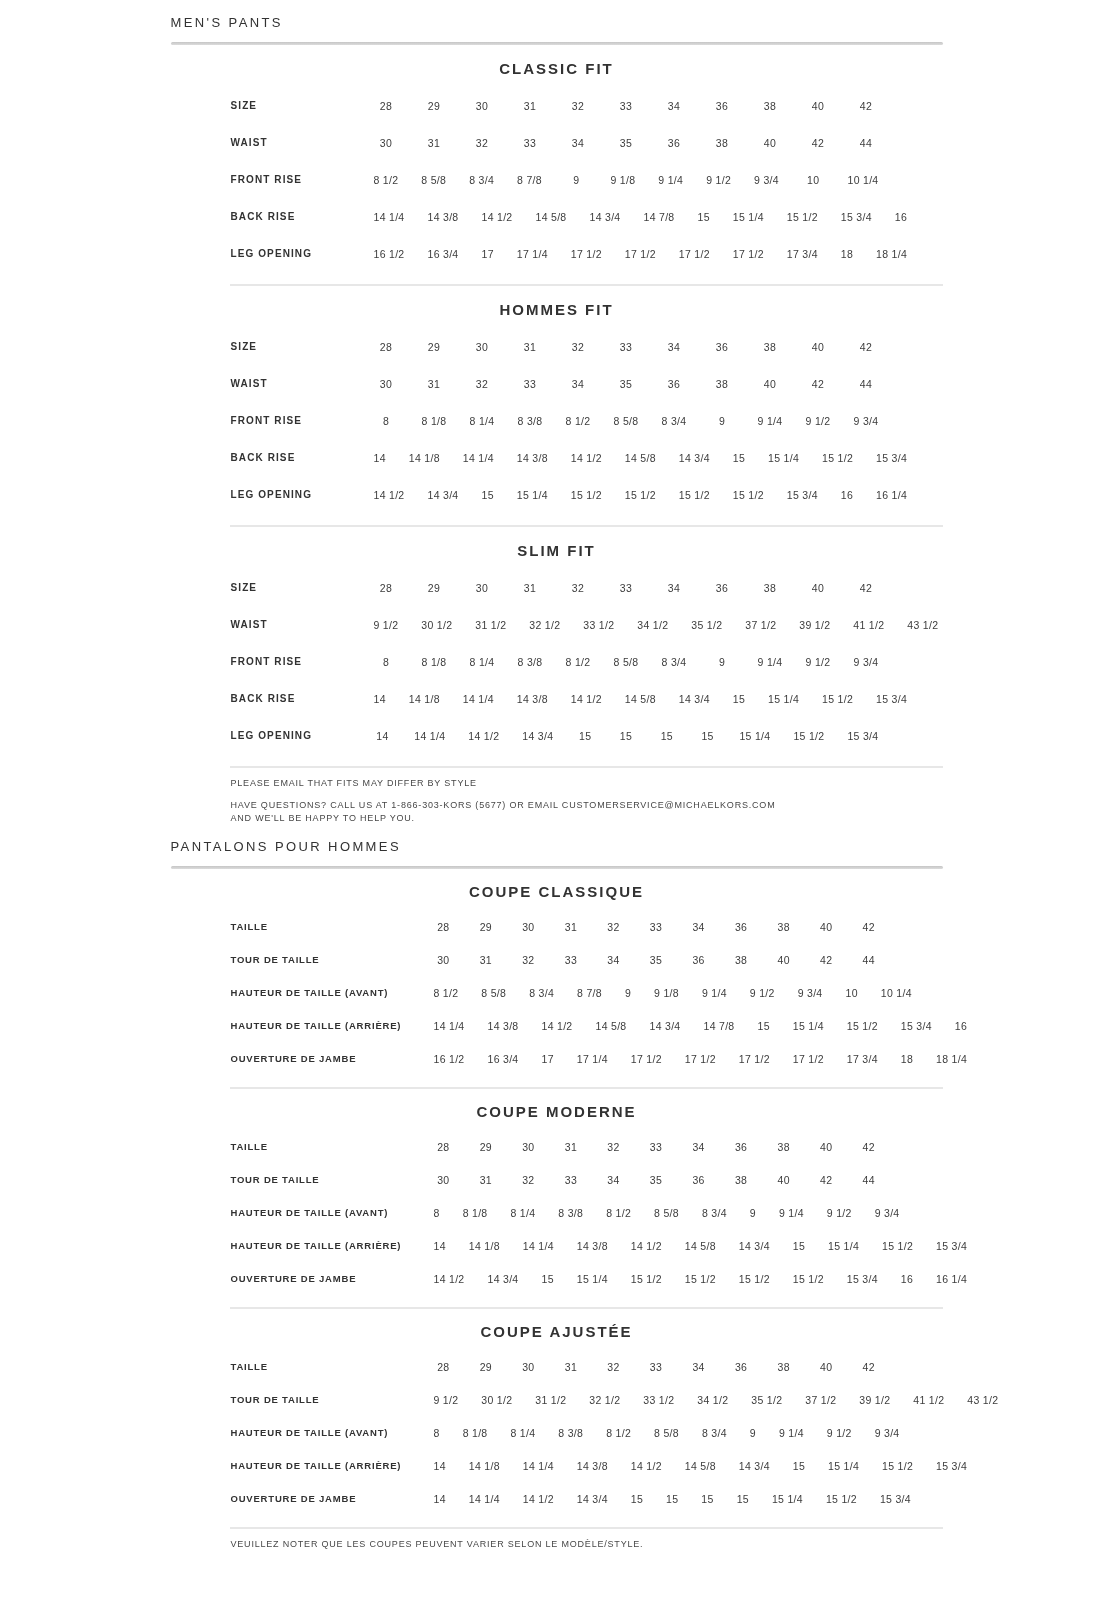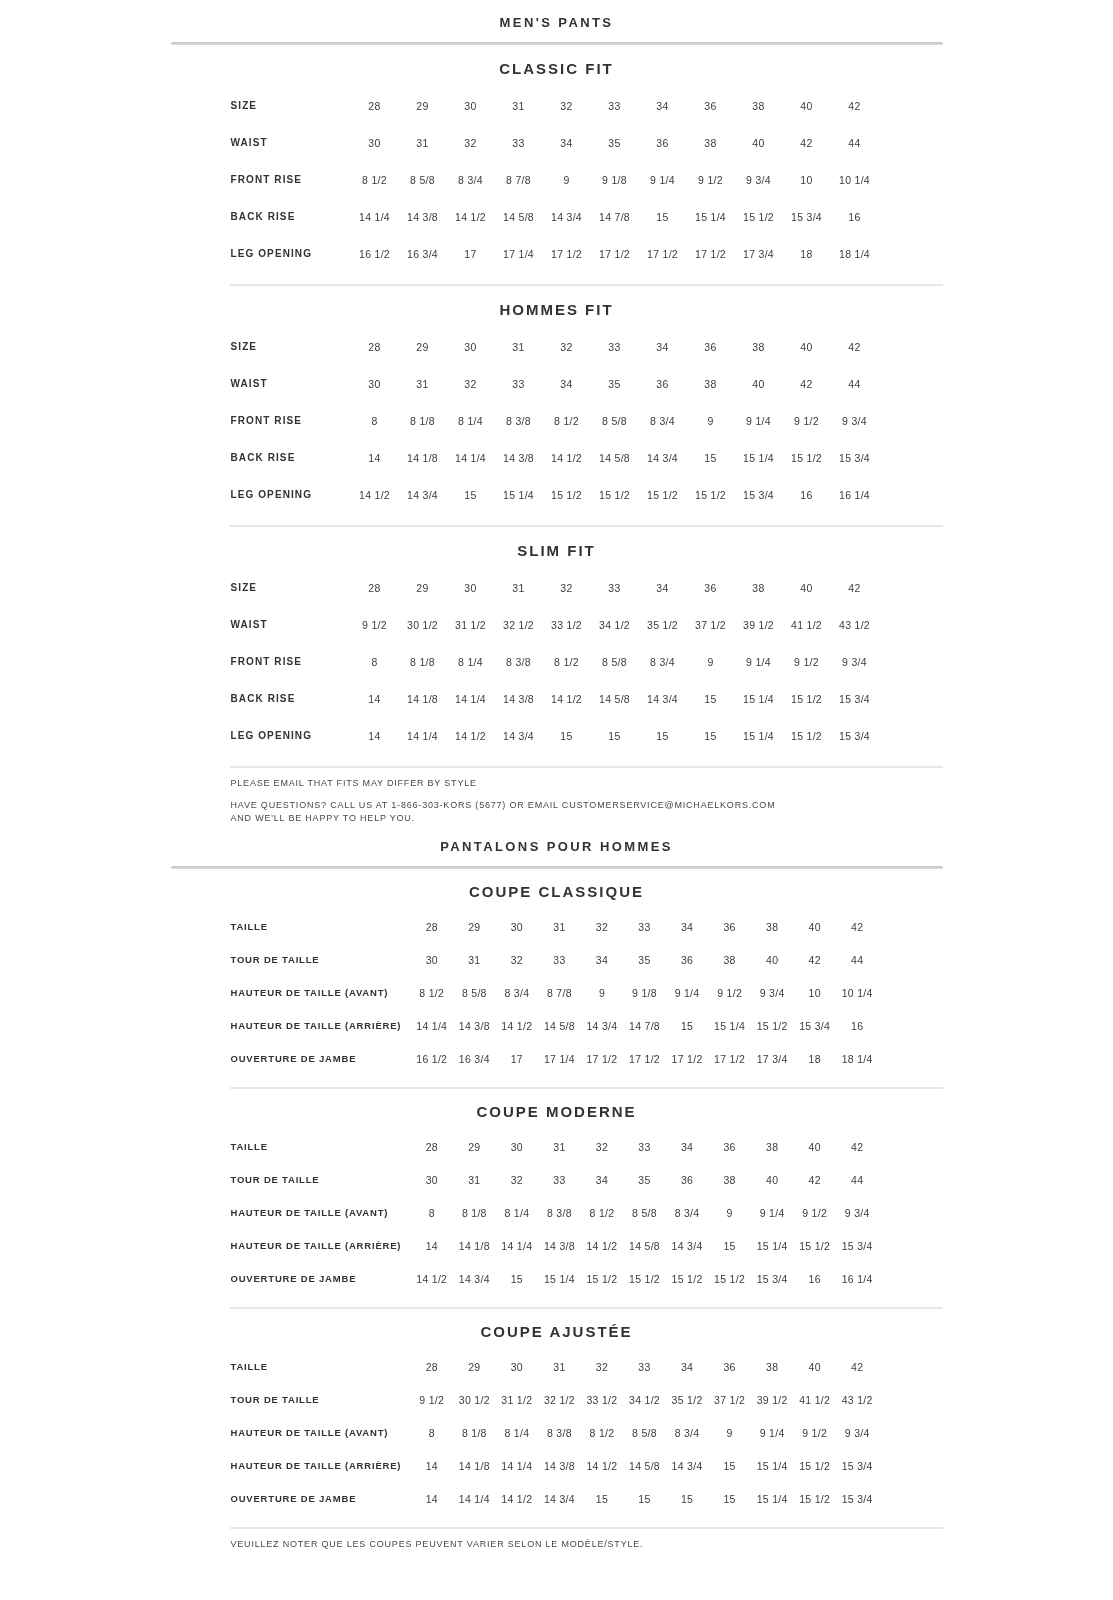--- a/index.html
+++ b/index.html
@@ -3,38 +3,38 @@
 <meta charset="utf-8">
 <style>
   * { margin:0; padding:0; box-sizing:border-box; }
   html,body { background:#ffffff; }
   .page {
     width:1113px; height:1600px; background:#ffffff; overflow:hidden;
     font-family:"Liberation Sans", sans-serif; color:#343434;
   }
   .container { width:772px; margin:0 auto; padding-top:15px; }
   .page-title {
-    text-align:center; font-size:13px; font-weight:bold;
+    text-align:left; font-size:13px; font-weight:normal;
     letter-spacing:2.4px; color:#323232;
   }
   .page-title.fr { margin-top:14px; }
   .rule-dark {
     height:3px; background:linear-gradient(#c6c6c6,#dcdcdc);
     border-radius:2px; margin-top:12px;
   }
   .rule-light {
     height:2px; background:#e7e7e7; margin-left:59px; width:713px;
   }
   .fit-title {
     text-align:center; font-size:15px; font-weight:bold;
     letter-spacing:2px; color:#323232; margin:17px 0 12px 0; line-height:13px;
   }
   .fr-sections .fit-title { margin:16px 0 12px 0; }
   .size-table { margin-left:60px; width:648px; }
-  .trow { display:flex; align-items:center; height:37px; }
+  .trow { display:flex; align-items:center; height:37px;gap:23px; }
   .fr .trow { height:33px; }
   .tlabel {
     width:120px; flex:0 0 120px; font-size:10px; font-weight:bold;
     letter-spacing:1.1px; color:#323232; white-space:nowrap;
   }
   .fr .tlabel { width:180px; flex:0 0 180px; font-size:9.5px; letter-spacing:0.8px; }
   .tcell {
     flex:1 1 0; text-align:center; font-size:10.5px;
     letter-spacing:0.3px; color:#3c3c3c; white-space:nowrap;
   }

